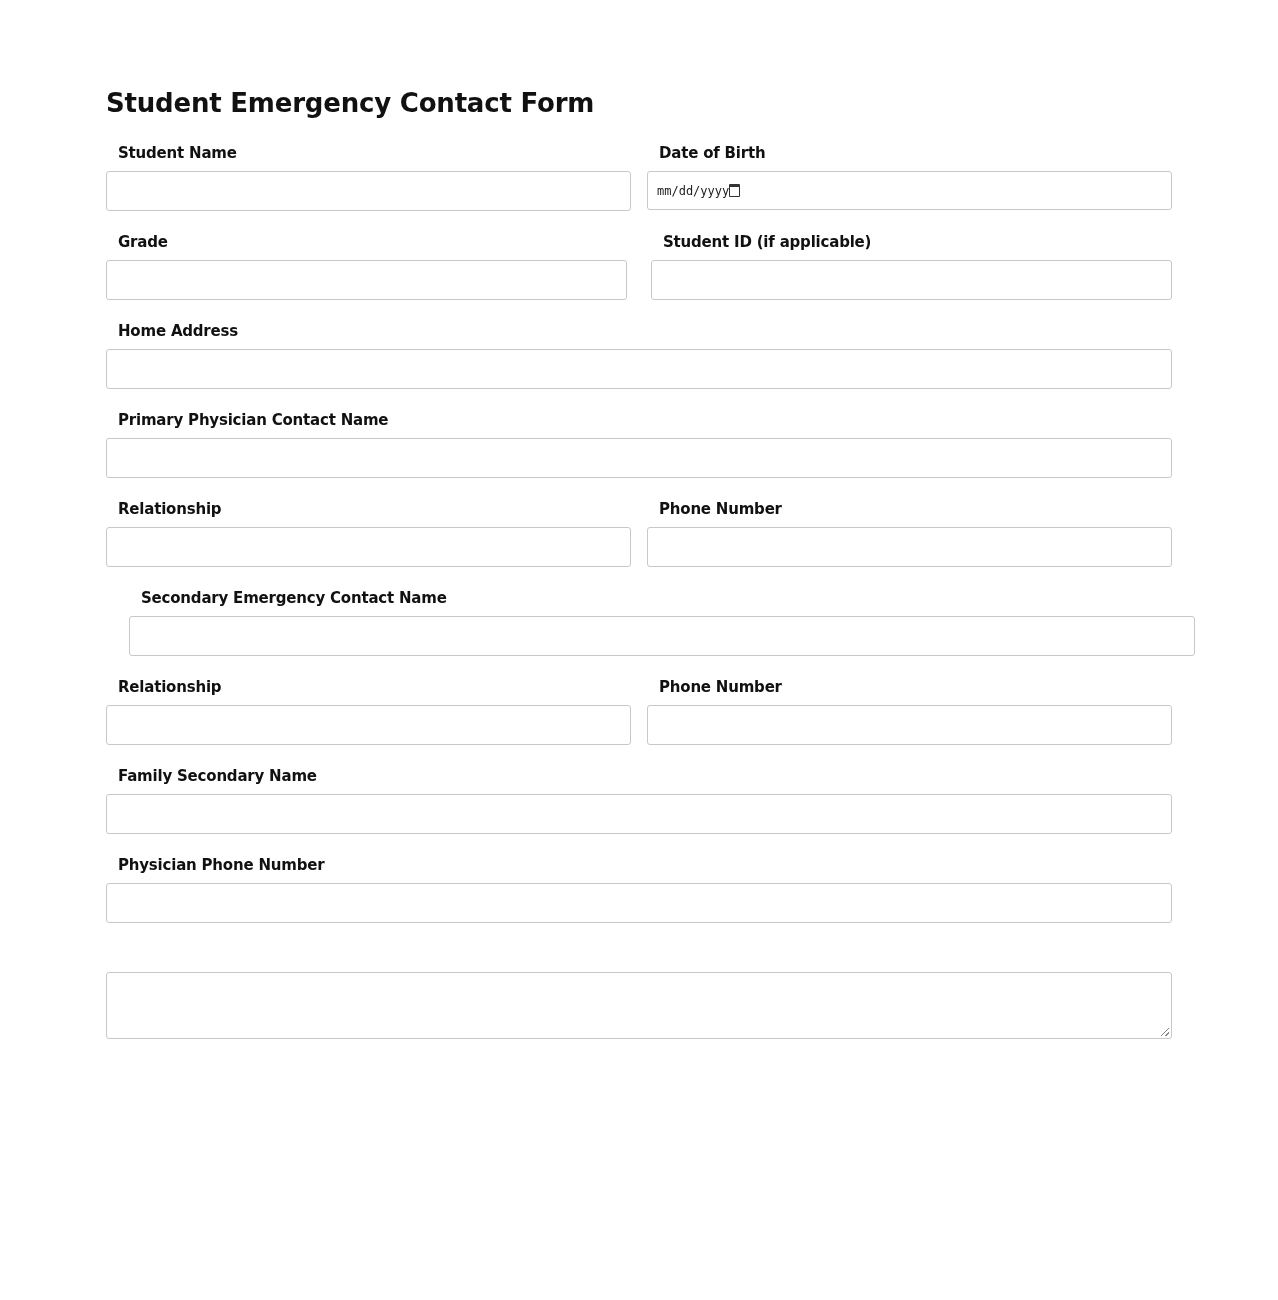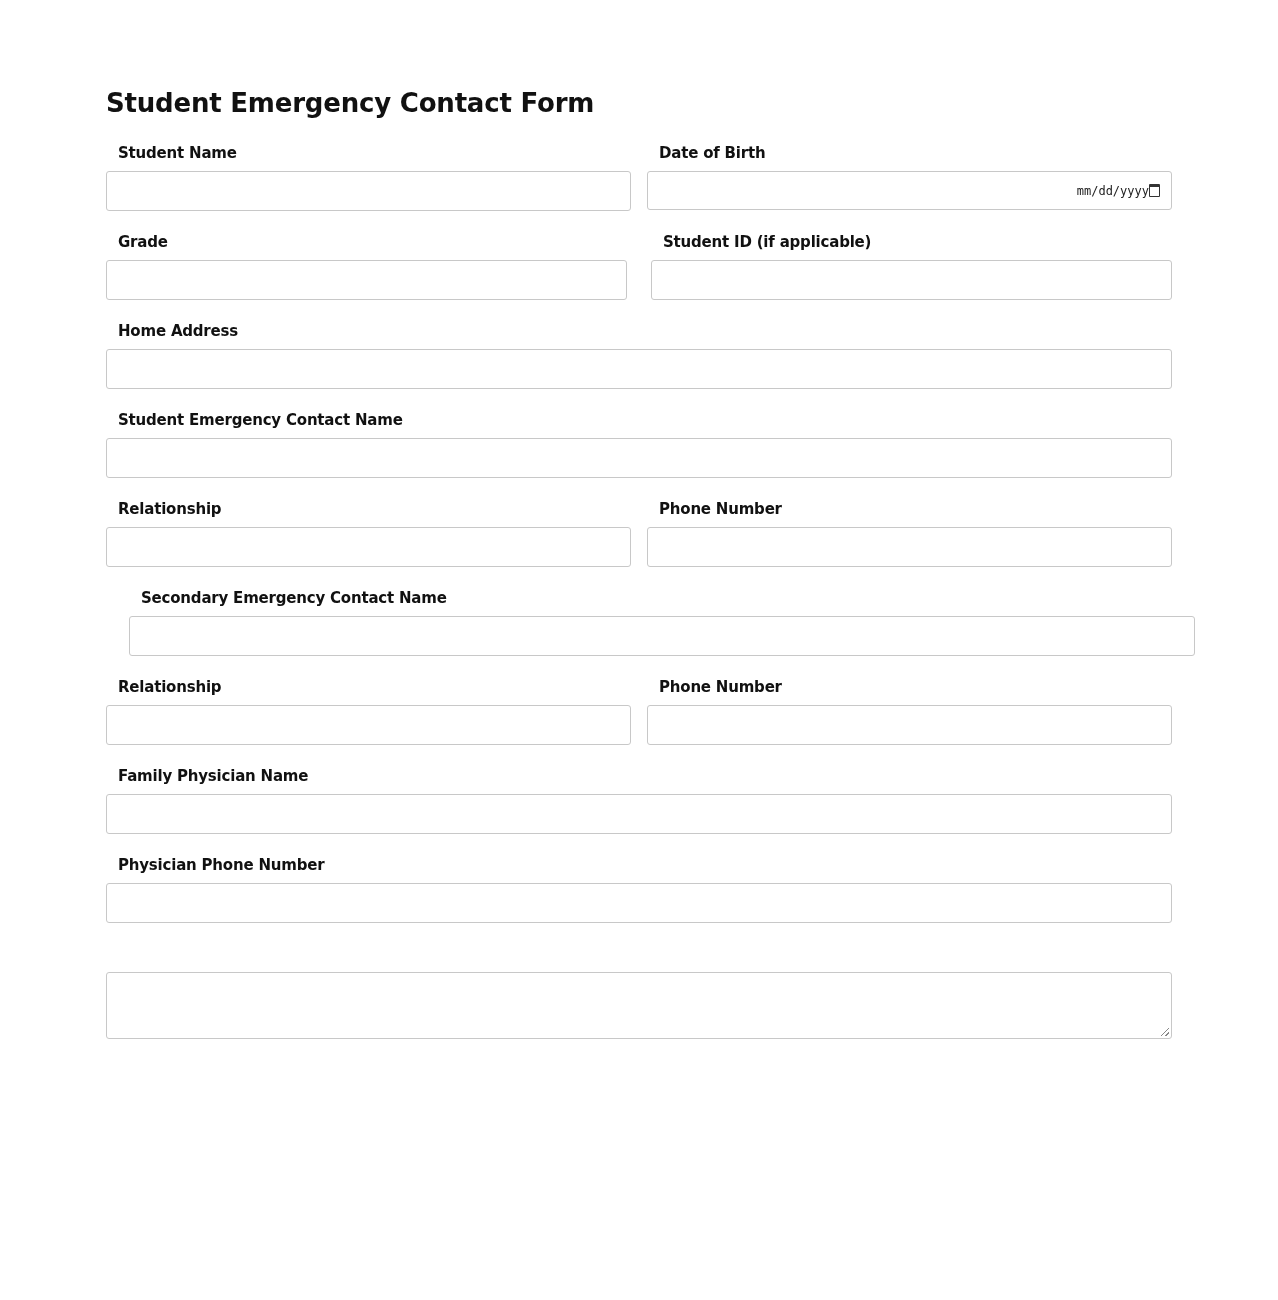--- a/index.html
+++ b/index.html
@@ -25,21 +25,21 @@
       display: block; position: absolute; top: -2px; left: 12px;
       font-size: 15px; font-weight: 600; line-height: 20px;
       white-space: nowrap; letter-spacing: -0.2px;
     }
     .input {
       position: absolute; left: 0; top: 26px; width: 100%; height: 40px;
       box-sizing: border-box; border: 1px solid #c8c8c8; border-radius: 3px;
       background: #fff; padding: 0 10px;
       font-family: "DejaVu Sans Mono", "Liberation Mono", monospace;
       font-size: 12px; color: #222;
-      display: flex; align-items: center; justify-content: flex-end;
+      display: flex; align-items: center; justify-content: flex-start;
     }
     .input.date { height: 39px; padding: 0 9px; }
     .cal-icon {
       width: 9px; height: 9px; border: 1.5px solid #333; border-top-width: 3px;
       border-radius: 1px; box-sizing: content-box; margin-right: 2px;
     }
     .textarea {
       position: absolute; left: 0; top: 26px; width: 100%; height: 67px;
       box-sizing: border-box; border: 1px solid #c8c8c8; border-radius: 3px;
       background: #fff;
@@ -84,21 +84,21 @@
 
   <div class="row" style="top:323px;">
     <div class="field">
       <label class="label">Home Address</label>
       <div class="input"></div>
     </div>
   </div>
 
   <div class="row" style="top:412px;">
     <div class="field">
-      <label class="label">Student Emergency Contact Name</label>
+      <label class="label">Primary Physician Contact Name</label>
       <div class="input"></div>
     </div>
   </div>
 
   <div class="row" style="top:501px;">
     <div class="field">
       <label class="label">Relationship</label>
       <div class="input"></div>
     </div>
     <div class="field">
@@ -120,21 +120,21 @@
       <div class="input"></div>
     </div>
     <div class="field">
       <label class="label">Phone Number</label>
       <div class="input"></div>
     </div>
   </div>
 
   <div class="row" style="top:768px;">
     <div class="field">
-      <label class="label">Family Physician Name</label>
+      <label class="label">Family Secondary Name</label>
       <div class="input"></div>
     </div>
   </div>
 
   <div class="row" style="top:857px;">
     <div class="field">
       <label class="label">Physician Phone Number</label>
       <div class="input"></div>
     </div>
   </div>

